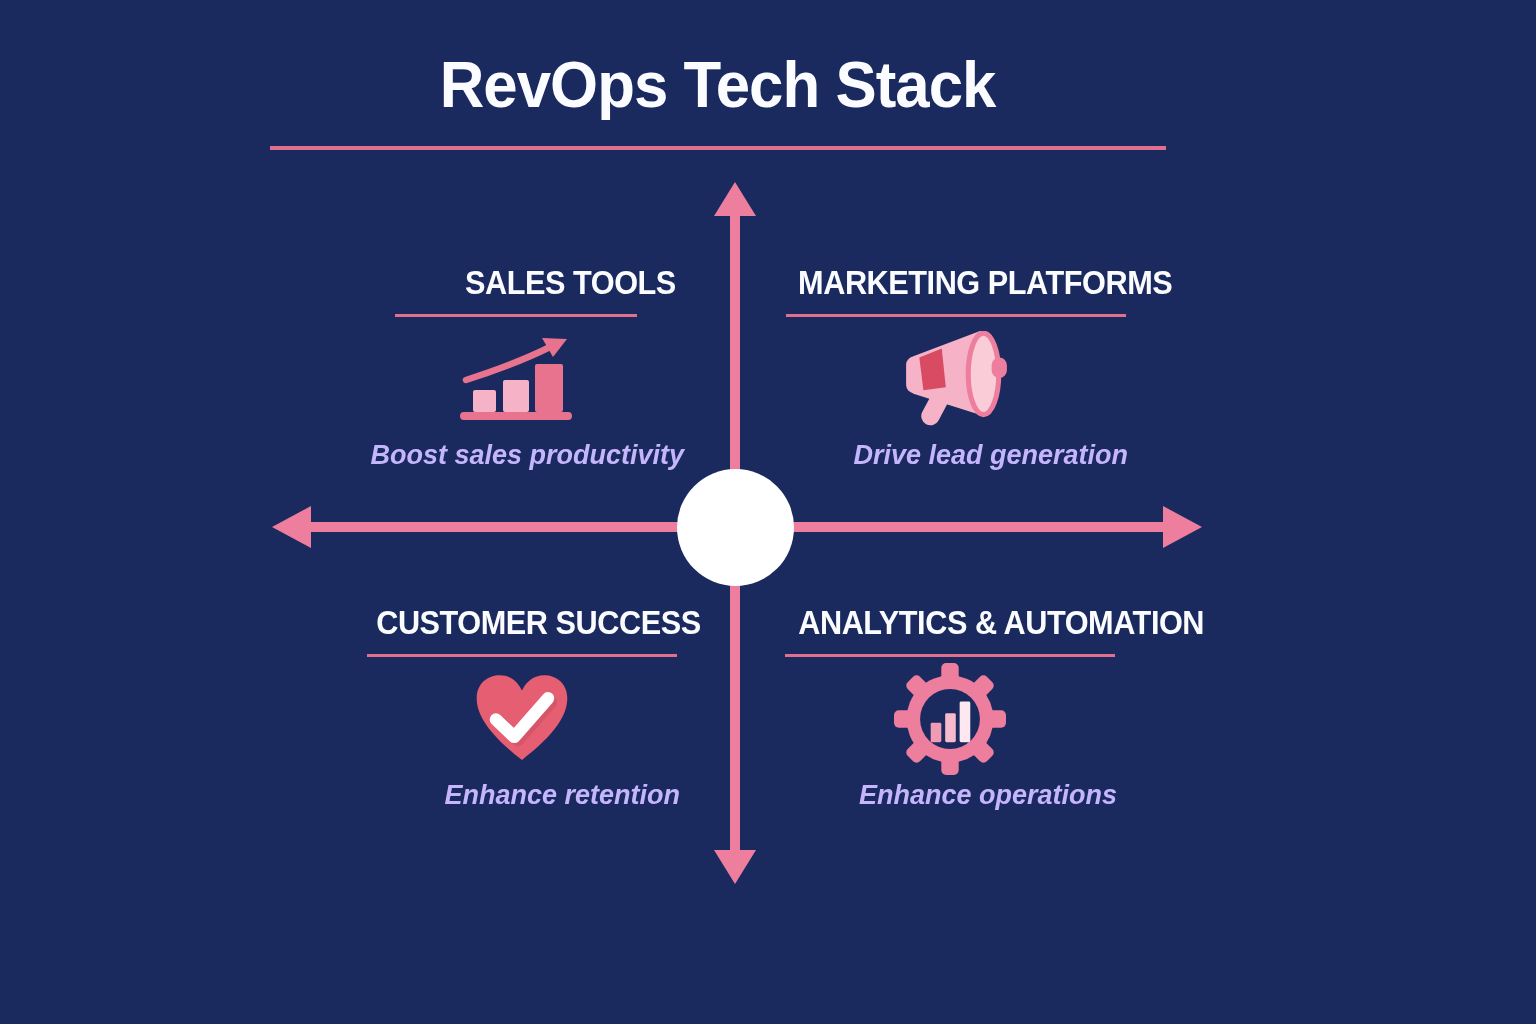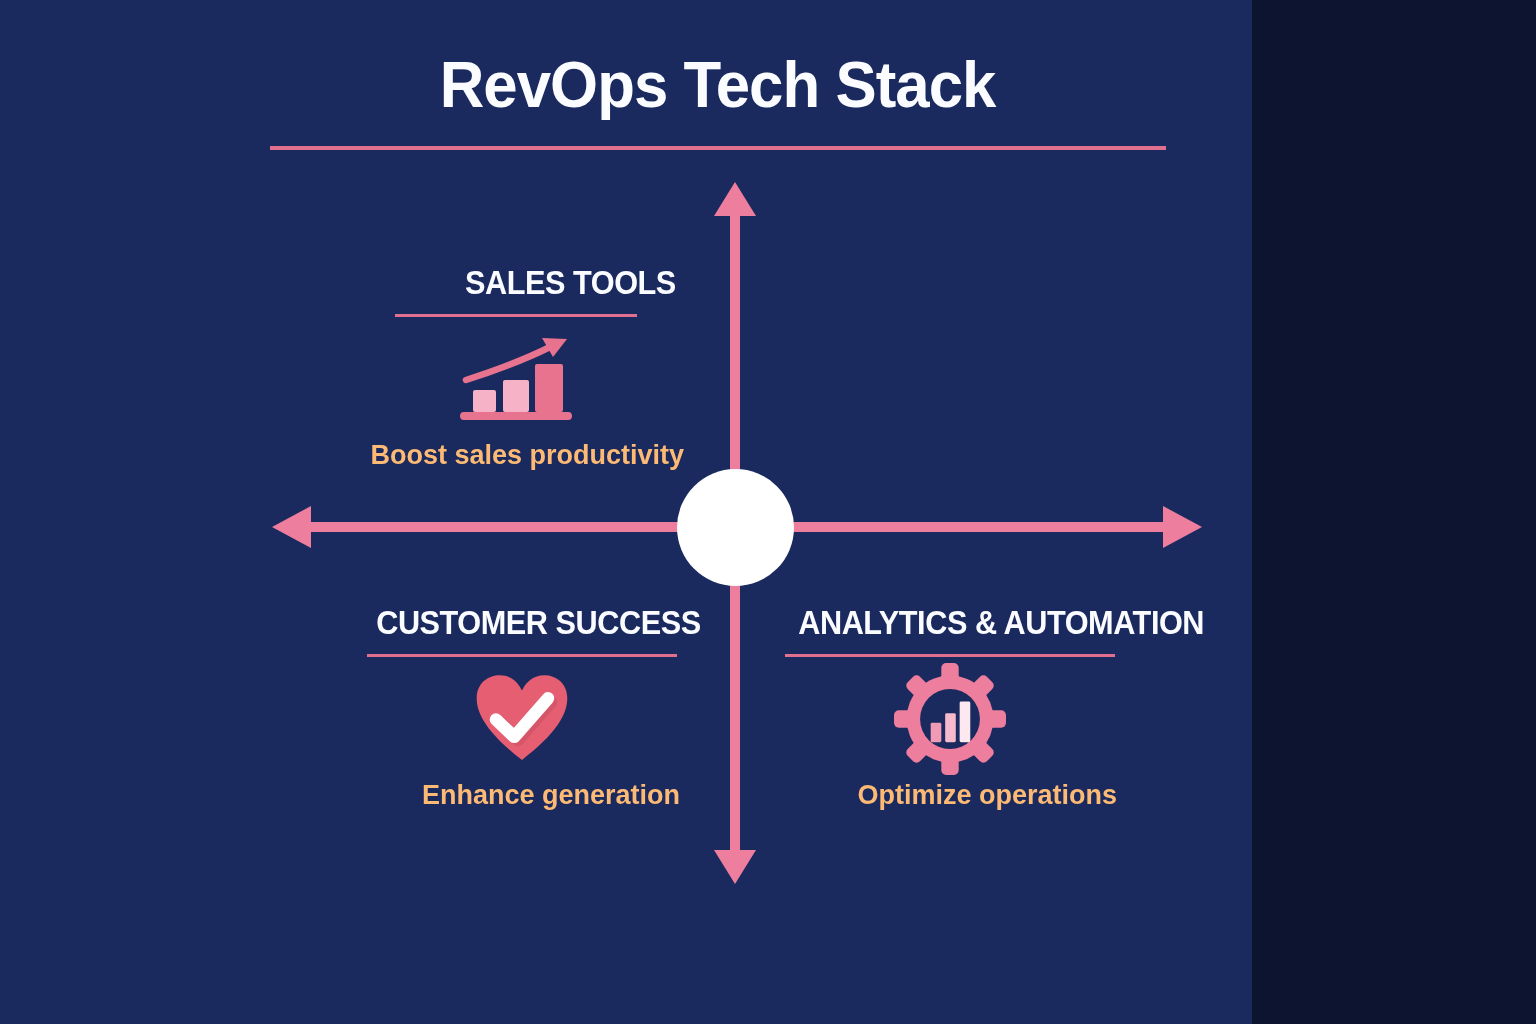--- a/index.html
+++ b/index.html
@@ -3,21 +3,21 @@
 <meta charset="utf-8">
 <style>
   :root{
     --bg:#1b2a5e; --pink:#ee7e9d; --pink_light:#f6b3c7; --pink_pale:#f9ccd8;
     --pink_deep:#e8738f; --underline:#e0708e; --crimson:#d84b63; --heart:#e55e72;
     --text:#f7f9fd; --hub:#ffffff;
   }
   html,body{margin:0;padding:0;}
   body{background:#0c1430;}
   .stage{
-    position:relative; width:1252px; height:1024px; overflow:hidden;
+    position:relative; width:1536px; height:1024px; overflow:hidden;
     background:var(--bg,#1b2a5e);
     font-family:"Liberation Sans","DejaVu Sans",sans-serif;
     color:var(--text,#f7f9fd);
   }
   
   .title-wrap{position:absolute; left:270px; top:48px; width:896px; text-align:center;}
   .title{
     margin:0; font-size:65px; font-weight:bold; letter-spacing:-1px; line-height:1.15;
     display:inline-block; transform:scaleX(0.95); transform-origin:center;
     color:#fbfcff; white-space:nowrap;
@@ -46,22 +46,22 @@
   .q4{left:783px; top:604px; width:334px;}
   .quad h2{
     margin:0; font-size:33px; font-weight:bold; line-height:38px; letter-spacing:-0.5px;
     display:inline-block; transform:scaleX(0.93); transform-origin:center;
     color:#fbfcff; white-space:nowrap;
   }
   .quad .rule{height:3px; background:var(--underline,#e0708e); margin:12px auto 0;}
   .q1 .rule{width:242px;} .q2 .rule{width:340px;} .q3 .rule{width:310px;} .q4 .rule{width:330px;}
   .icon-box{height:104px; margin-top:10px; display:flex; align-items:center; justify-content:center;}
   .caption{
-    margin:8px 0 0; font-size:27px; line-height:32px; font-weight:600;
-    color:#fdba74; white-space:nowrap;
+    margin:8px 0 0; font-size:27px; line-height:32px; font-style:italic; font-weight:600;
+    color:#c4b5fd; white-space:nowrap;
   }
 </style>
 </head>
 <body>
 
 <div class="stage">
 
   <div class="title-wrap">
     <h1 class="title">RevOps Tech Stack</h1>
   </div>
@@ -84,32 +84,47 @@
         <rect x="13" y="52" width="23" height="22" rx="2" fill="var(--pink_light,#f6b3c7)"></rect>
         <rect x="43" y="42" width="26" height="32" rx="2" fill="var(--pink_light,#f6b3c7)"></rect>
         <rect x="75" y="26" width="28" height="48" rx="2" fill="var(--pink_deep,#e8738f)"></rect>
         <path d="M6,42 C34,33 60,24 90,9" fill="none" stroke="var(--pink_deep,#e8738f)" stroke-width="6.5" stroke-linecap="round"></path>
         <polygon points="82,0 107,1 93,19" fill="var(--pink_deep,#e8738f)"></polygon>
       </svg>
     </div>
     <p class="caption">Boost sales productivity</p>
   </div>
 
+  <div class="quad q2">
+    <h2>MARKETING PLATFORMS</h2>
+    <div class="rule"></div>
+    <div class="icon-box">
+      <svg width="112" height="97" viewBox="0 0 110 95">
+        <rect x="27" y="50" width="18" height="44" rx="9" fill="var(--pink_light,#f6b3c7)" transform="rotate(28 36 72)"></rect>
+        <polygon points="80,2 14,27 14,59 80,80" fill="var(--pink_light,#f6b3c7)" stroke="var(--pink_light,#f6b3c7)" stroke-width="5" stroke-linejoin="round"></polygon>
+        <rect x="6" y="25" width="17" height="36" rx="8" fill="var(--pink_light,#f6b3c7)"></rect>
+        <polygon points="19,26 41,17 45,55 23,58" fill="var(--crimson,#d84b63)"></polygon>
+        <ellipse cx="82" cy="42" rx="15" ry="40" fill="var(--pink_pale,#f9ccd8)" stroke="var(--pink,#ee7e9d)" stroke-width="5"></ellipse>
+        <rect x="90" y="26" width="15" height="20" rx="7.5" fill="var(--pink,#ee7e9d)"></rect>
+      </svg>
+    </div>
+    <p class="caption">Drive lead generation</p>
+  </div>
 
   <div class="quad q3">
     <h2>CUSTOMER SUCCESS</h2>
     <div class="rule"></div>
     <div class="icon-box">
       <svg width="106" height="97" viewBox="0 0 110 100">
         <path d="M55,92 C20,65 8,45 8,28 C8,12 20,4 32,4 C43,4 51,11 55,20 C59,11 67,4 78,4 C90,4 102,12 102,28 C102,45 90,65 55,92 Z" fill="var(--heart,#e55e72)"></path>
         <path d="M33,54 L51,71 L85,32" fill="none" stroke="#c94f63" stroke-width="13" stroke-linecap="round" stroke-linejoin="round" opacity="0.55"></path>
         <path d="M28,50 L47,68 L82,28" fill="none" stroke="#ffffff" stroke-width="13" stroke-linecap="round" stroke-linejoin="round"></path>
       </svg>
     </div>
-    <p class="caption">Enhance generation</p>
+    <p class="caption">Enhance retention</p>
   </div>
 
   <div class="quad q4">
     <h2>ANALYTICS &amp; AUTOMATION</h2>
     <div class="rule"></div>
     <div class="icon-box">
       <svg width="112" height="112" viewBox="0 0 116 116">
         <g fill="var(--pink,#ee7e9d)">
           <rect x="49" y="0" width="18" height="28" rx="5"></rect>
           <rect x="49" y="0" width="18" height="28" rx="5" transform="rotate(45 58 58)"></rect>
@@ -120,16 +135,16 @@
           <rect x="49" y="0" width="18" height="28" rx="5" transform="rotate(270 58 58)"></rect>
           <rect x="49" y="0" width="18" height="28" rx="5" transform="rotate(315 58 58)"></rect>
           <circle cx="58" cy="58" r="45"></circle>
         </g>
         <circle cx="58" cy="58" r="31" fill="var(--bg,#1b2a5e)"></circle>
         <rect x="38" y="62" width="11" height="20" rx="1.5" fill="#f09ab4"></rect>
         <rect x="53" y="52" width="11" height="30" rx="1.5" fill="#f6bacc"></rect>
         <rect x="68" y="40" width="11" height="42" rx="1.5" fill="#fce8ee"></rect>
       </svg>
     </div>
-    <p class="caption">Optimize operations</p>
+    <p class="caption">Enhance operations</p>
   </div>
 
 </div>
 
 </body></html>

